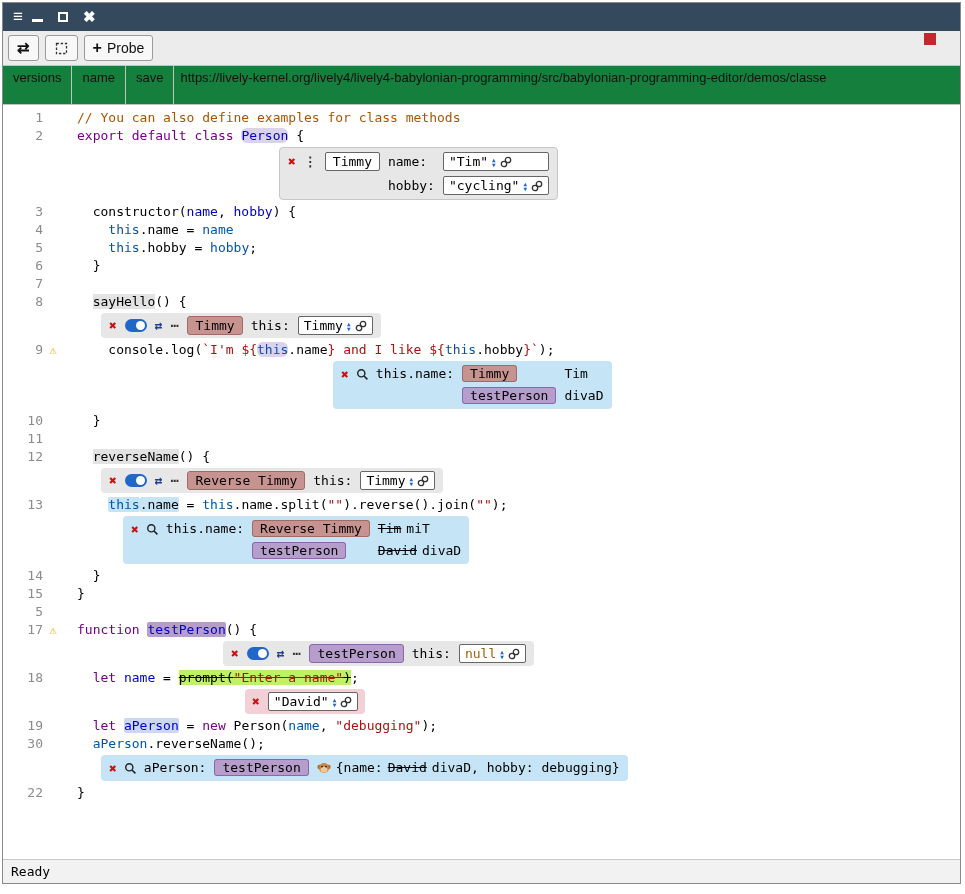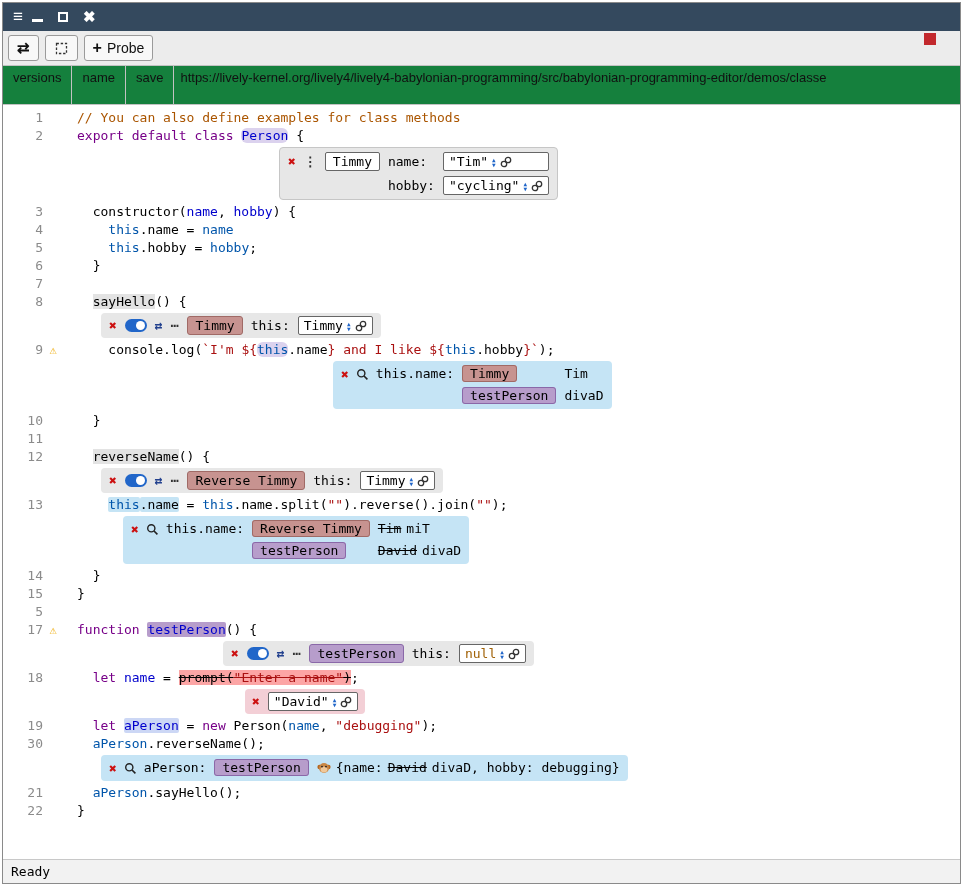--- a/index.html
+++ b/index.html
@@ -41,21 +41,21 @@
   .widgetcell{white-space:normal}
 
   
   .pl{color:#000}
   .cm{color:#aa5500}
   .kw{color:#770088}
   .def{color:#0000cc}
   .var2{color:#0055aa}
   .str{color:#aa1111}
   .strike{text-decoration:line-through}
-  .bg-pink{background:#fca5a5}
+  .bg-pink{background:#bef264}
   .hl-lav{background:#dbd2ee;border-radius:6px}
   .hl-gray{background:#e3e3e3;border-radius:0}
   .hl-purple{background:#b79dcb;border-radius:2px}
   .hl-blue{background:#c5e4f5;border-radius:2px}
   .hl-peri{background:#ccd7f5;border-radius:2px}
 
   
   .widget{margin:2px 0 3px 0;vertical-align:top}
   .ex{display:inline-grid;grid-template-columns:auto auto auto;gap:5px 8px;background:#e7e7e7;border:1px solid #c6c6c6;border-radius:4px;padding:4px 8px;align-items:center}
   .exhead{display:flex;gap:8px;align-items:center}
@@ -506,27 +506,20 @@
                 </svg>
               </span>
               <span class="pval">{name: </span>
               <span class="pval strike">David</span>
               <span class="pval"> divaD, hobby: debugging}</span>
             </div>
           </div></div>
       </div>
       <div class="ed-row">
         <div class="gutter">
-          <span class="lnum">21</span>
-          <span class="warnslot"></span>
-        </div>
-        <div class="codecell"><span class="seg pl">  </span><span class="seg var2">aPerson</span><span class="seg pl">.sayHello();</span></div>
-      </div>
-      <div class="ed-row">
-        <div class="gutter">
           <span class="lnum">22</span>
           <span class="warnslot"></span>
         </div>
         <div class="codecell"><span class="seg pl">}</span></div>
       </div>
     </div>
 
   <div class="statusbar">
     <span>Ready</span>
   </div>

